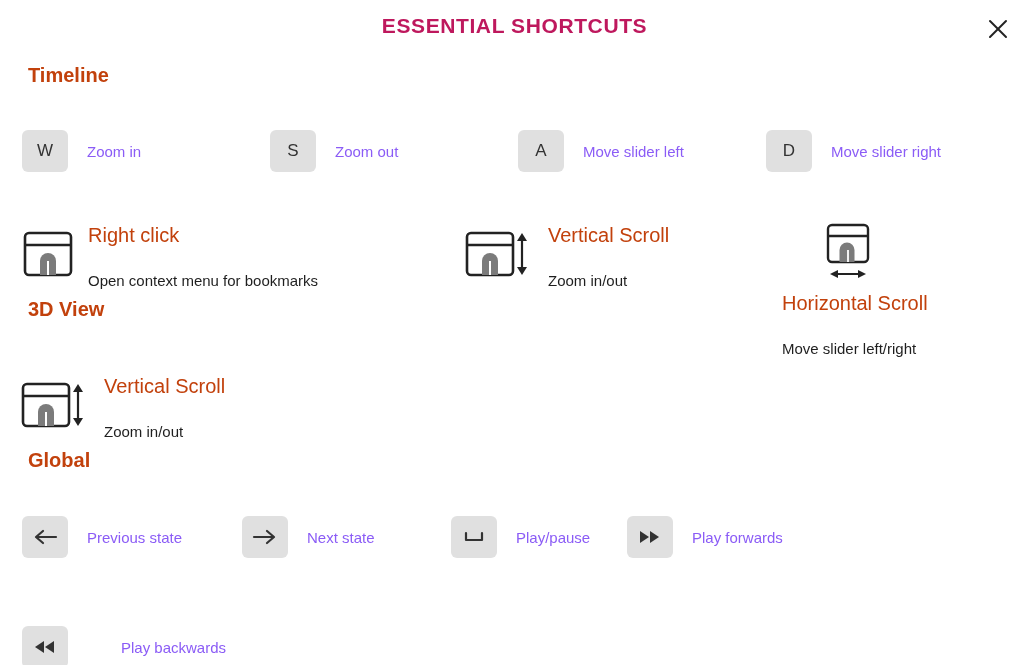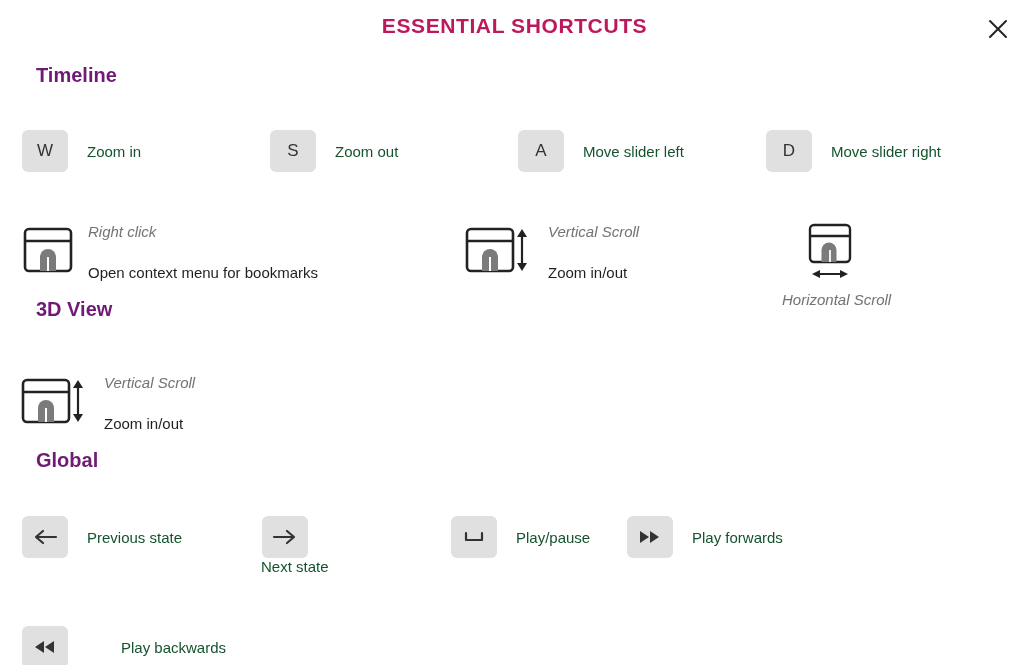--- a/index.html
+++ b/index.html
@@ -38,24 +38,24 @@
     align-items: center;
     justify-content: center;
     cursor: pointer;
     color: #222;
   }
   .close-button svg { display: block; }
 
   
   .section-heading {
     position: absolute;
-    left: 36px;
+    left: 28px;
     font-size: 20px;
     font-weight: bold;
-    color: #701a75;
+    color: #c2410c;
   }
   #heading-timeline { top: 64px; }
   #heading-3dview   { top: 298px; text-align: center; }
   #heading-global   { top: 449px; }
 
   
   .shortcut {
     position: absolute;
     display: flex;
     align-items: center;
@@ -69,42 +69,41 @@
     align-items: center;
     justify-content: center;
     font-size: 17px;
     color: #333;
     flex: none;
   }
   .keycap.arrow svg { display: block; }
   .shortcut-label {
     margin-left: 19px;
     font-size: 15px;
-    color: #14532d;
+    color: #8b5cf6;
     white-space: nowrap;
   }
 
   
   .mouse-row {
     position: absolute;
     display: flex;
     align-items: center;
   }
   .mouse-icon {
     flex: none;
     display: block;
   }
   .mouse-text {
     margin-left: 14px;
     line-height: 1.55;
   }
   .mouse-text .action {
-    font-style: italic;
-    font-size: 15px;
-    color: #737373;
+    font-size: 20px;
+    color: #c2410c;
     white-space: nowrap;
   }
   .mouse-text .desc {
     font-size: 15px;
     color: #1f1f1f;
     white-space: nowrap;
     margin-top: 18px;
   }
 </style>
 </head>
@@ -183,20 +182,21 @@
       <line x1="6" y1="14" x2="46" y2="14" stroke="#222" stroke-width="2.4"></line>
       <path d="M18 40 L18 28 a7.5 7.5 0 0 1 15 0 L33 40 Z" fill="#7b7b7b" transform="translate(-0.5,0)"></path>
       <line x1="26" y1="28" x2="26" y2="40" stroke="#ffffff" stroke-width="1.8"></line>
       <line x1="13" y1="52" x2="39" y2="52" stroke="#222" stroke-width="2"></line>
       <path d="M8 52 L16 48 L16 56 Z" fill="#222"></path>
       <path d="M44 52 L36 48 L36 56 Z" fill="#222"></path>
     </svg>
   </span>
   <div class="mouse-text">
     <div class="action">Horizontal Scroll</div>
+    <div class="desc">Move slider left/right</div>
   </div>
 </div>
 
 <div class="section-heading" id="heading-3dview">3D View</div>
 
 <div class="mouse-row" style="left:20px; top:371px;">
   <span class="mouse-icon">
     <svg width="70" height="52" viewBox="0 0 70 52">
       <rect x="3" y="5" width="46" height="42" rx="4" fill="none" stroke="#222" stroke-width="2.6"></rect>
       <line x1="3" y1="17" x2="49" y2="17" stroke="#222" stroke-width="2.6"></line>
@@ -218,21 +218,21 @@
 <div class="shortcut" style="left:22px; top:516px;">
   <div class="keycap arrow">
     <svg width="26" height="20" viewBox="0 0 26 20">
       <line x1="24" y1="10" x2="5" y2="10" stroke="#333" stroke-width="2.2" stroke-linecap="round"></line>
       <polyline points="11,4 4,10 11,16" fill="none" stroke="#333" stroke-width="2.2" stroke-linecap="round" stroke-linejoin="round"></polyline>
     </svg>
   </div>
   <div class="shortcut-label">Previous state</div>
 </div>
 
-<div class="shortcut" style="left:242px; top:516px;flex-direction:column;">
+<div class="shortcut" style="left:242px; top:516px;">
   <div class="keycap arrow">
     <svg width="26" height="20" viewBox="0 0 26 20">
       <line x1="2" y1="10" x2="21" y2="10" stroke="#333" stroke-width="2.2" stroke-linecap="round"></line>
       <polyline points="15,4 22,10 15,16" fill="none" stroke="#333" stroke-width="2.2" stroke-linecap="round" stroke-linejoin="round"></polyline>
     </svg>
   </div>
   <div class="shortcut-label">Next state</div>
 </div>
 
 <div class="shortcut" style="left:431px; top:516px;margin-left:20px;">

